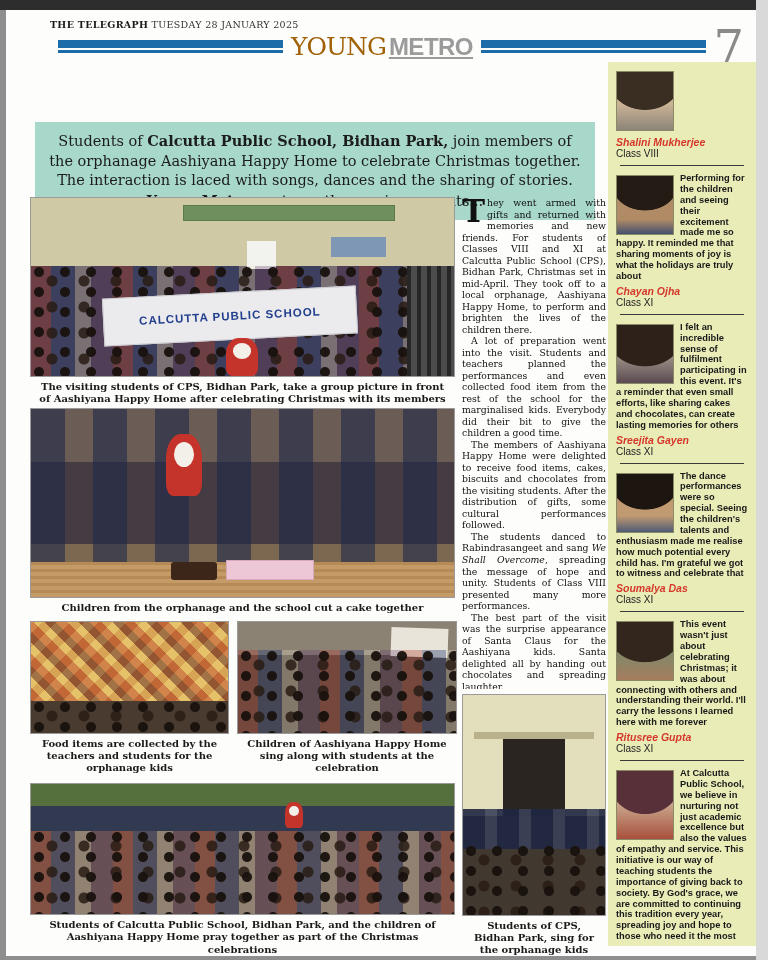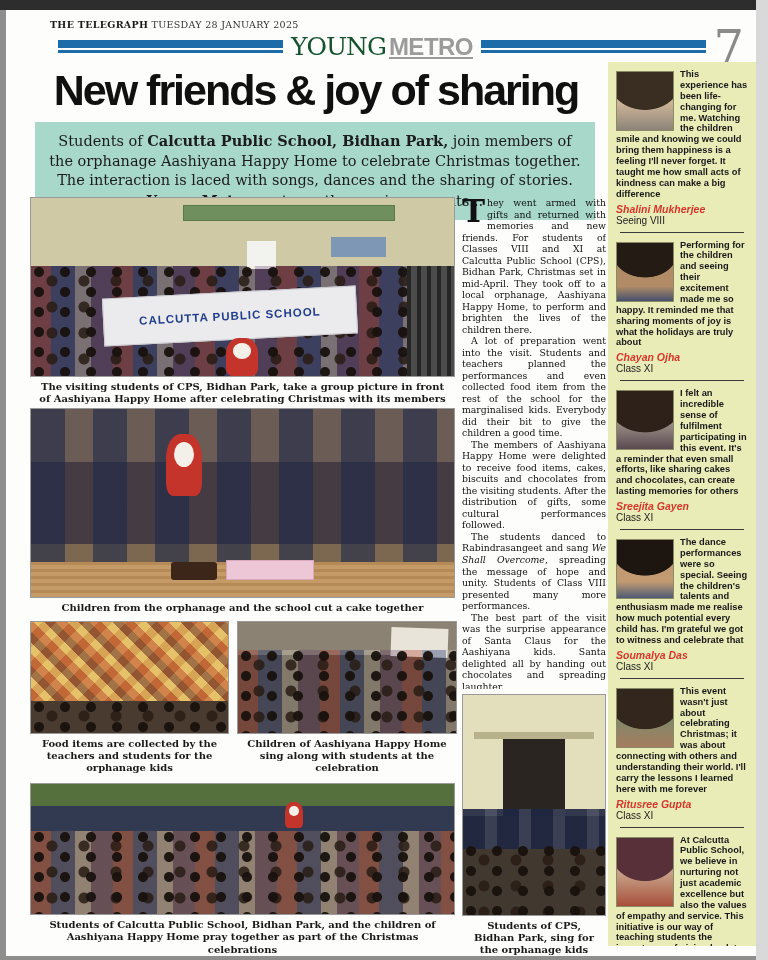--- a/index.html
+++ b/index.html
@@ -10,21 +10,21 @@
   .page { position:absolute; left:6px; top:10px; width:750px; height:946px; background:#fdfdfb; }
 
   
   .mast-left { position:absolute; left:24px; top:9px; font-size:9.5px; color:#333; letter-spacing:.3px; }
   .mast-left b { font-weight:700; color:#1a1a1a;margin-left:20px; }
   .mast-center { position:absolute; left:52px; top:22px; width:648px; display:flex; align-items:center; }
   .bars { flex:1; }
   .bars .thick { height:8px; background:#1b6ca8; }
   .bars .thin  { height:3px; background:#1b6ca8; margin-top:2px; }
   .section-title { padding:0 8px; white-space:nowrap; display:flex; align-items:baseline; }
-  .yt-young { font-family:"DejaVu Serif", serif; font-size:25px; color:#14532d; letter-spacing:-1px; }
+  .yt-young { font-family:"DejaVu Serif", serif; font-size:25px; color:#a16207; letter-spacing:-1px; }
   .yt-metro { font-family:"Liberation Sans", sans-serif; font-size:24px; font-weight:800; color:#9b9b9b; letter-spacing:-.5px; margin-left:3px;text-decoration:underline; }
   .page-number { position:absolute; right:12px; top:14px; font-family:"DejaVu Serif", serif; font-size:48px; color:#8a8a8a; line-height:1; }
 
   
   .headline { position:absolute; left:24px; top:56px; width:572px; text-align:center;
     font-family:"Liberation Sans", sans-serif; font-weight:700; font-size:43px; letter-spacing:-2px; color:#101010; }
   .standfirst { position:absolute; left:29px; top:112px; width:560px; background:#a8d8ca;
     padding:9px 14px; text-align:center; font-size:14.5px; line-height:1.35; color:#1c1c1c; }
   .standfirst b { font-weight:700; }
 
@@ -139,21 +139,20 @@
       <span class="yt-young">YOUNG</span>
       <span class="yt-metro">METRO</span>
     </div>
     <div class="bars">
         <div class="thick"></div>
         <div class="thin"></div>
       </div>
   </div>
   <div class="page-number">7</div>
 
-  <h1 class="headline">New friends &amp; joy of sharing</h1>
   <div class="standfirst">
     <span>Students of </span><b>Calcutta Public School, Bidhan Park,</b><span> join members of the orphanage Aashiyana Happy Home to celebrate Christmas together. The interaction is laced with songs, dances and the sharing of stories. </span><b>Young Metro</b><span> captures the magic moments...</span>
   </div>
 
   <div class="left-col">
 
     <div class="photo" id="photo1">
       <div class="sign-green"></div>
       <div class="sign-blue"></div>
       <div class="notice"></div>
@@ -215,23 +214,22 @@
       <div class="blazer-row"></div>
       <div class="crowd-band"></div>
     </div>
     <div class="caption">Students of CPS, Bidhan Park, sing for the orphanage kids</div>
   </div>
 
   <aside class="sidebar">
 
     <div class="t-item">
       <div class="t-photo p1"></div>
-      <div class="t-quote">This experience has been life-changing for me. Watching the children smile and knowing we could bring them happiness is a feeling I'll never forget. It taught me how small acts of kindness can make a big difference</div>
       <div class="t-name">Shalini Mukherjee</div>
-      <div class="t-class">Seeing VIII</div>
+      <div class="t-class">Class VIII</div>
     </div>
     <div class="divider"></div>
 
     <div class="t-item">
       <div class="t-photo p2"></div>
       <div class="t-quote">Performing for the children and seeing their excitement made me so happy. It reminded me that sharing moments of joy is what the holidays are truly about</div>
       <div class="t-name">Chayan Ojha</div>
       <div class="t-class">Class XI</div>
     </div>
     <div class="divider"></div>

